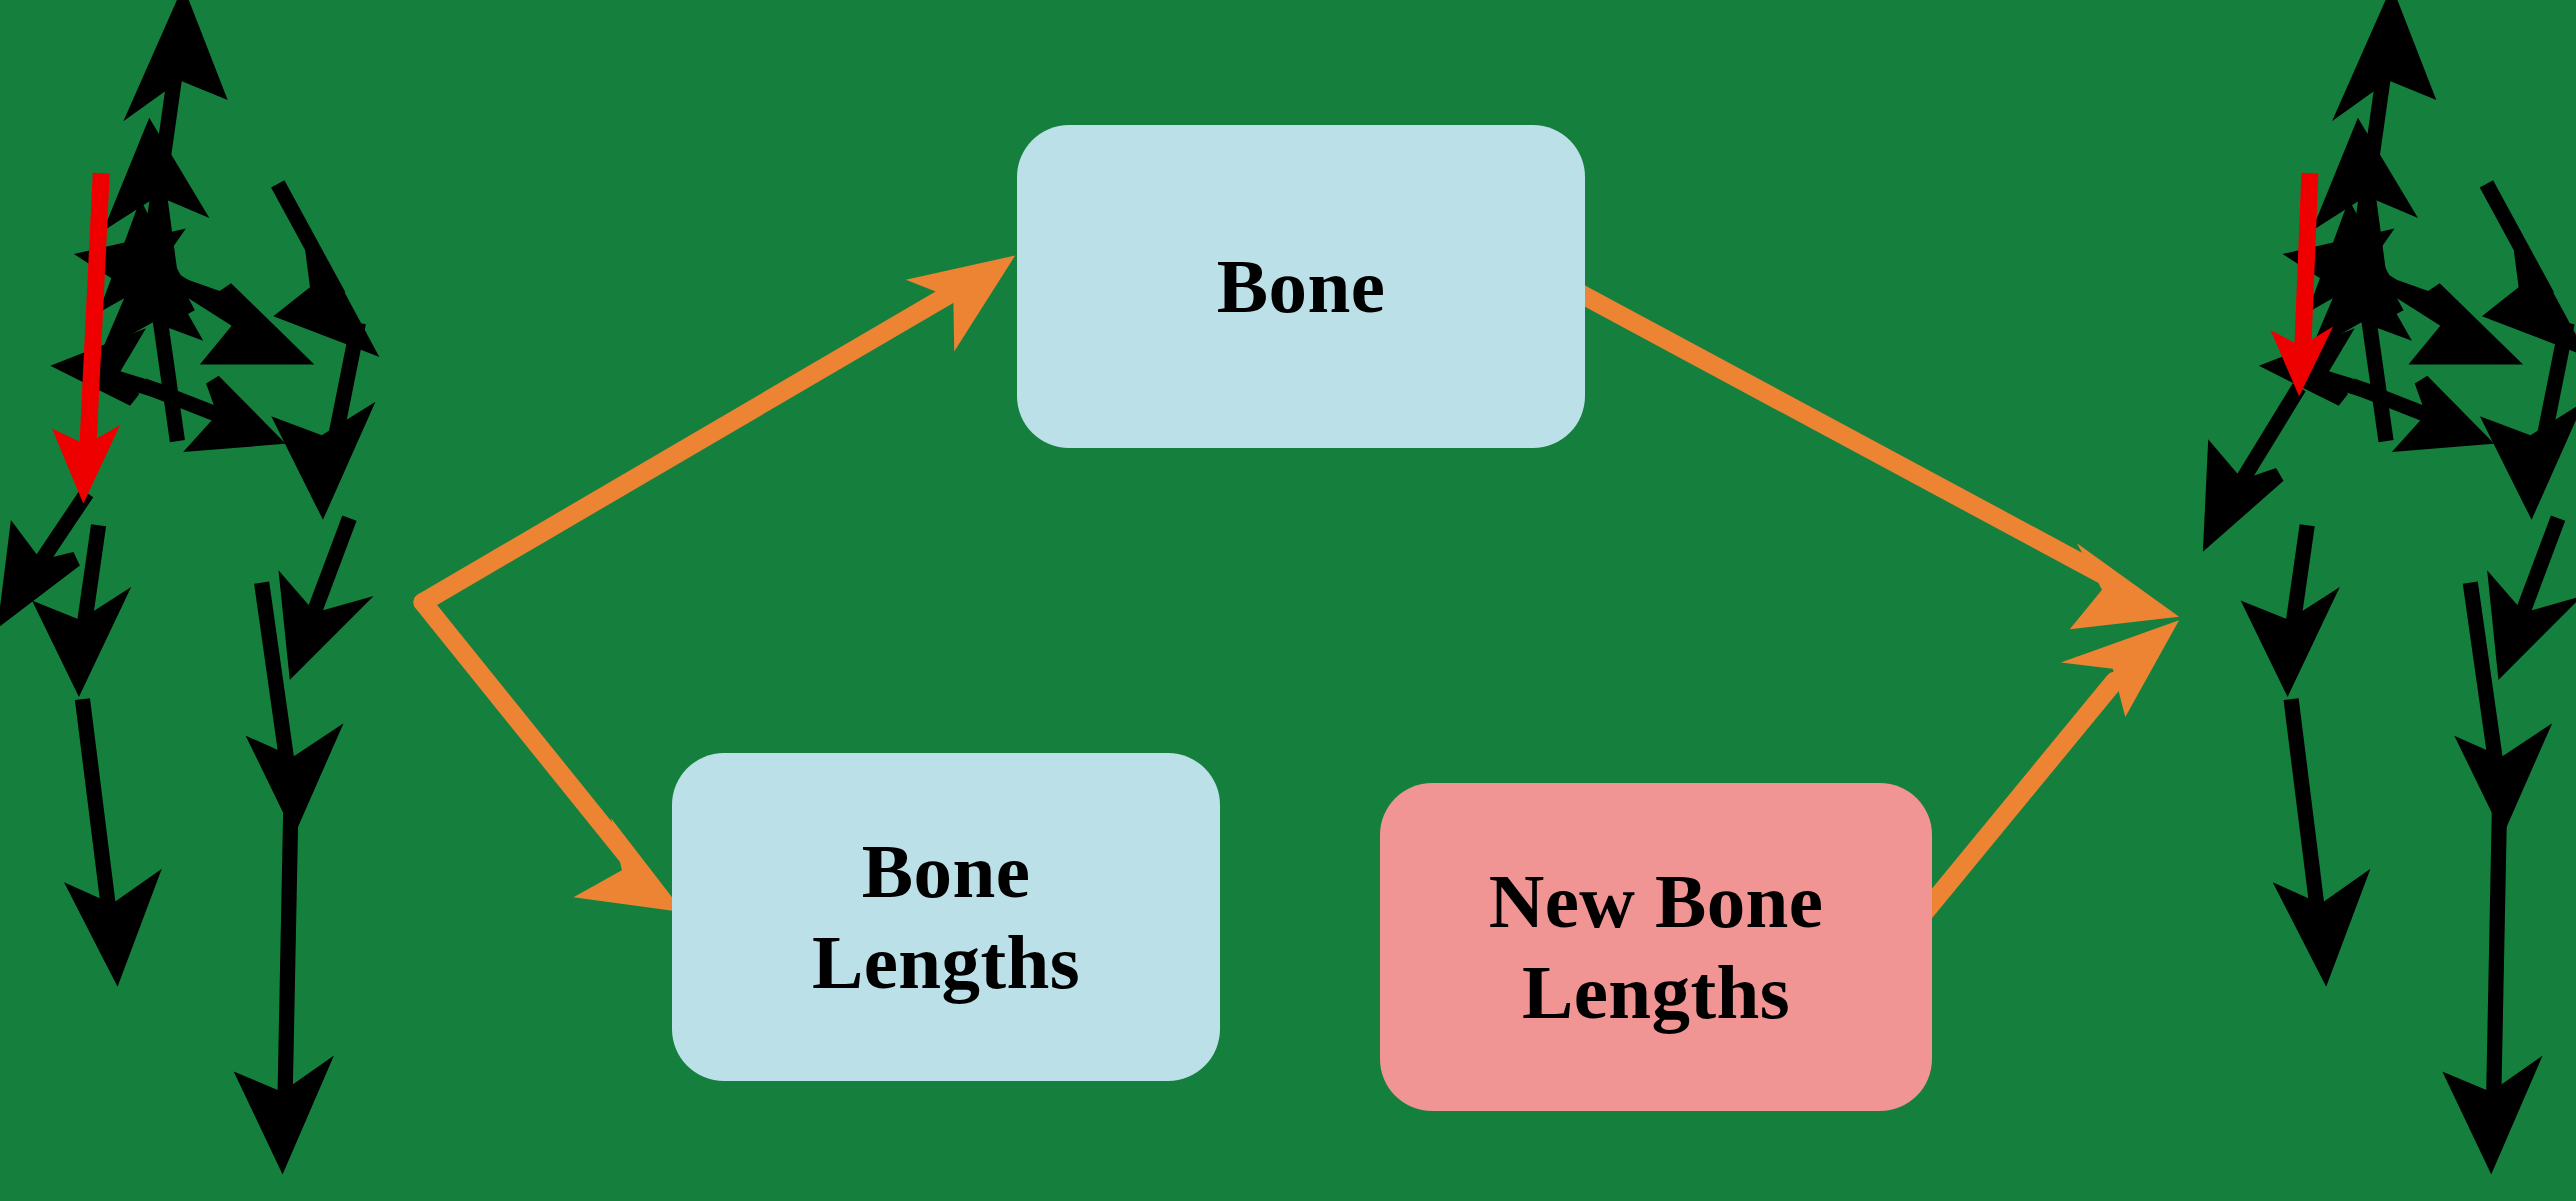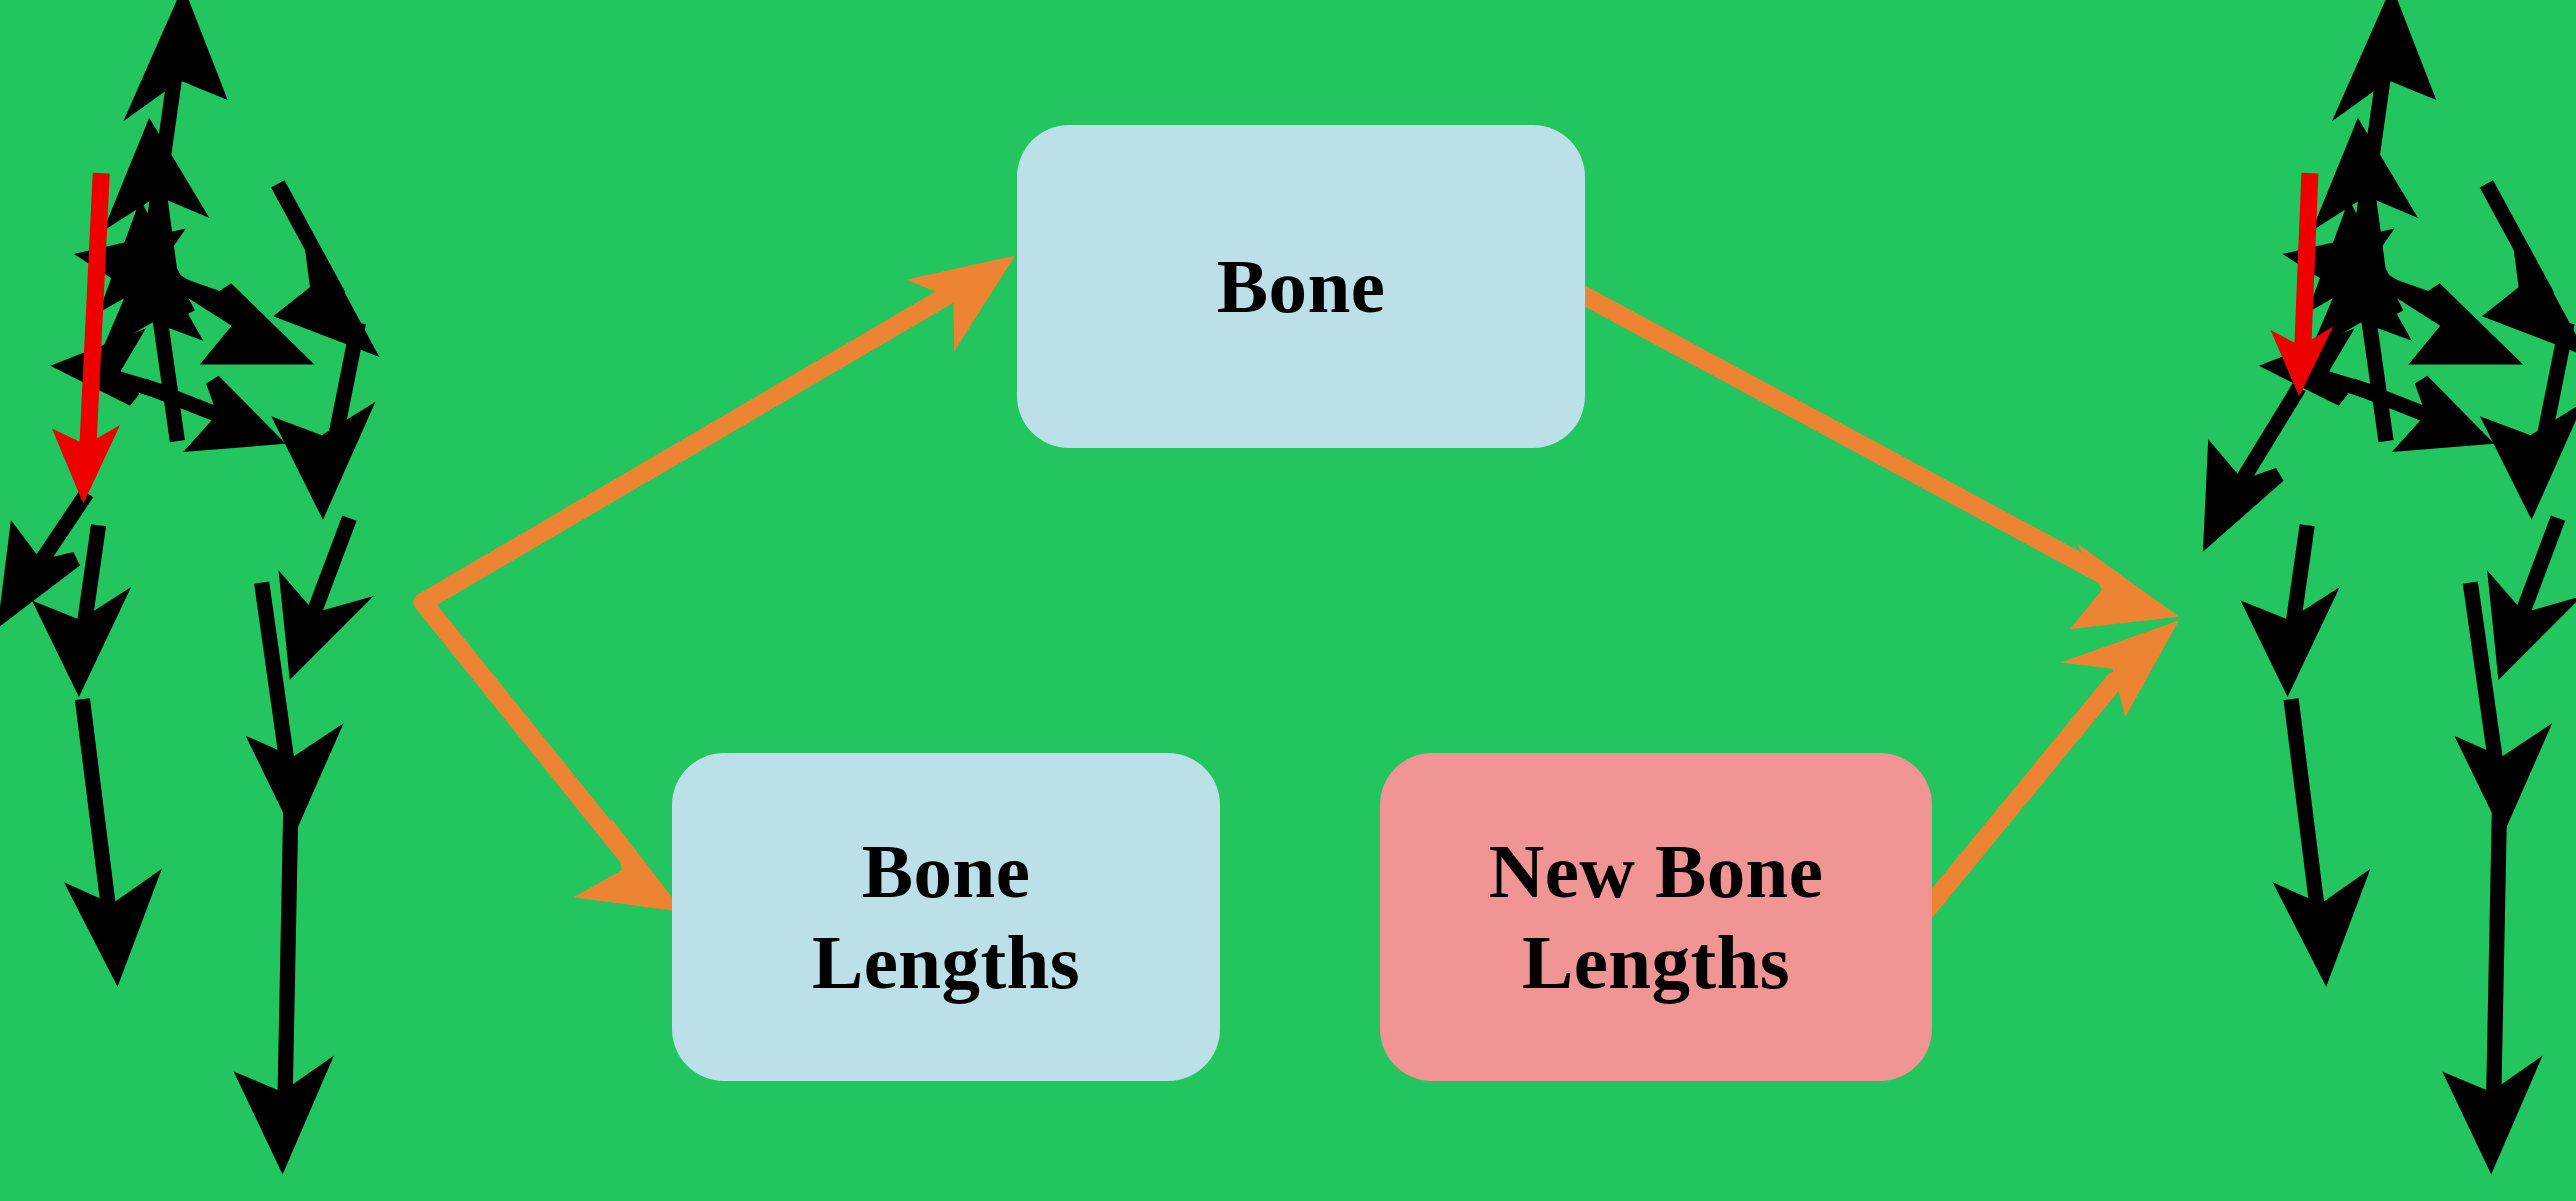--- a/index.html
+++ b/index.html
@@ -62,21 +62,21 @@
     left: 1380px;
     top: 753px;
     width: 552px;
     height: 328px;
     font-size: 77px;
   }
 </style>
 </head>
 <body>
 
-<div id="canvas" style="background: #22c55e;">
+<div id="canvas" style="background: #15803d;">
 
   <svg id="scene" viewBox="0 0 2875 1341" xmlns="http://www.w3.org/2000/svg">
 
     <g stroke="#000000" stroke-width="17" fill="#000000" stroke-linecap="butt">
 
       <g>
         <line x1="170" y1="262" x2="200" y2="50"></line>
         <polygon points="204,6 239,96 200,80 158,110"></polygon>
       </g>
 
@@ -271,19 +271,19 @@
 
   <div class="node-box" id="box-bone-directions" style="background: rgb(188, 224, 232); color: rgb(0, 0, 0);">
     <span class="node-line">Bone</span>
   </div>
 
   <div class="node-box" id="box-bone-lengths" style="background: rgb(188, 224, 232); color: rgb(0, 0, 0);">
     <span class="node-line">Bone</span>
     <span class="node-line">Lengths</span>
   </div>
 
-  <div class="node-box" id="box-new-bone-lengths" style="background: rgb(240, 148, 148); color: rgb(0, 0, 0);">
+  <div class="node-box" id="box-new-bone-lengths" style="background: rgb(240, 148, 148); color: rgb(0, 0, 0); margin-top: 30px;">
     <span class="node-line">New Bone</span>
     <span class="node-line">Lengths</span>
   </div>
 
 </div>
 
 
 </body></html>

